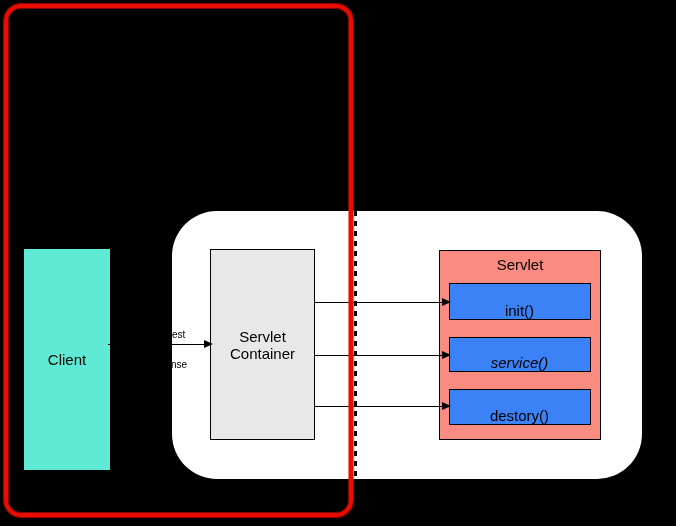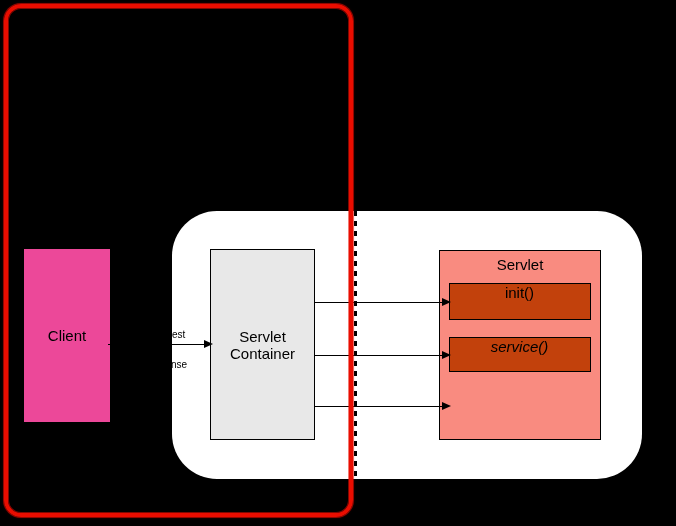--- a/index.html
+++ b/index.html
@@ -30,22 +30,22 @@
     position: absolute;
     left: 182px; top: 0;
     width: 2.5px; height: 100%;
     background: repeating-linear-gradient(to bottom, #000 0 5px, transparent 5px 10px);
   }
 
   
   .client-box {
     position: absolute;
     left: 24px; top: 249px;
-    width: 86px; height: 173px;
-    background: #ec4899;
+    width: 86px; height: 221px;
+    background: #5eead4;
     display: flex; align-items: center; justify-content: center;
     font-size: 15px;
     z-index: 2;
   }
 
   
   .container-box {
     position: absolute;
     left: 210px; top: 249px;
     width: 105px; height: 191px;
@@ -68,23 +68,23 @@
   .servlet-title {
     position: absolute;
     left: 0; top: 5px; width: 100%;
     text-align: center;
     font-size: 15px;
   }
   .method-box {
     position: absolute;
     left: 8.5px;
     width: 142px;
-    background: #c2410c;
+    background: #3b82f6;
     border: 1.5px solid #000;
-    display: flex; align-items: flex-start; justify-content: center;
+    display: flex; align-items: flex-end; justify-content: center;
     font-size: 15px;
   }
   .method-init    { top: 31.5px;  height: 37px; }
   .method-service { top: 85.5px;  height: 35px; font-style: italic; }
   .method-destory { top: 137.5px; height: 36px; }
 
   
   .h-line {
     position: absolute;
     height: 1.5px;
@@ -174,17 +174,20 @@
 
   <div class="servlet-box">
     <div class="servlet-title">Servlet</div>
 
     <div class="method-box method-init">
       <span>init()</span>
     </div>
     <div class="method-box method-service">
       <span>service()</span>
     </div>
+    <div class="method-box method-destory">
+      <span>destory()</span>
+    </div>
   </div>
 
   <div class="red-annotation"></div>
 
 </div>
 
 </body></html>

